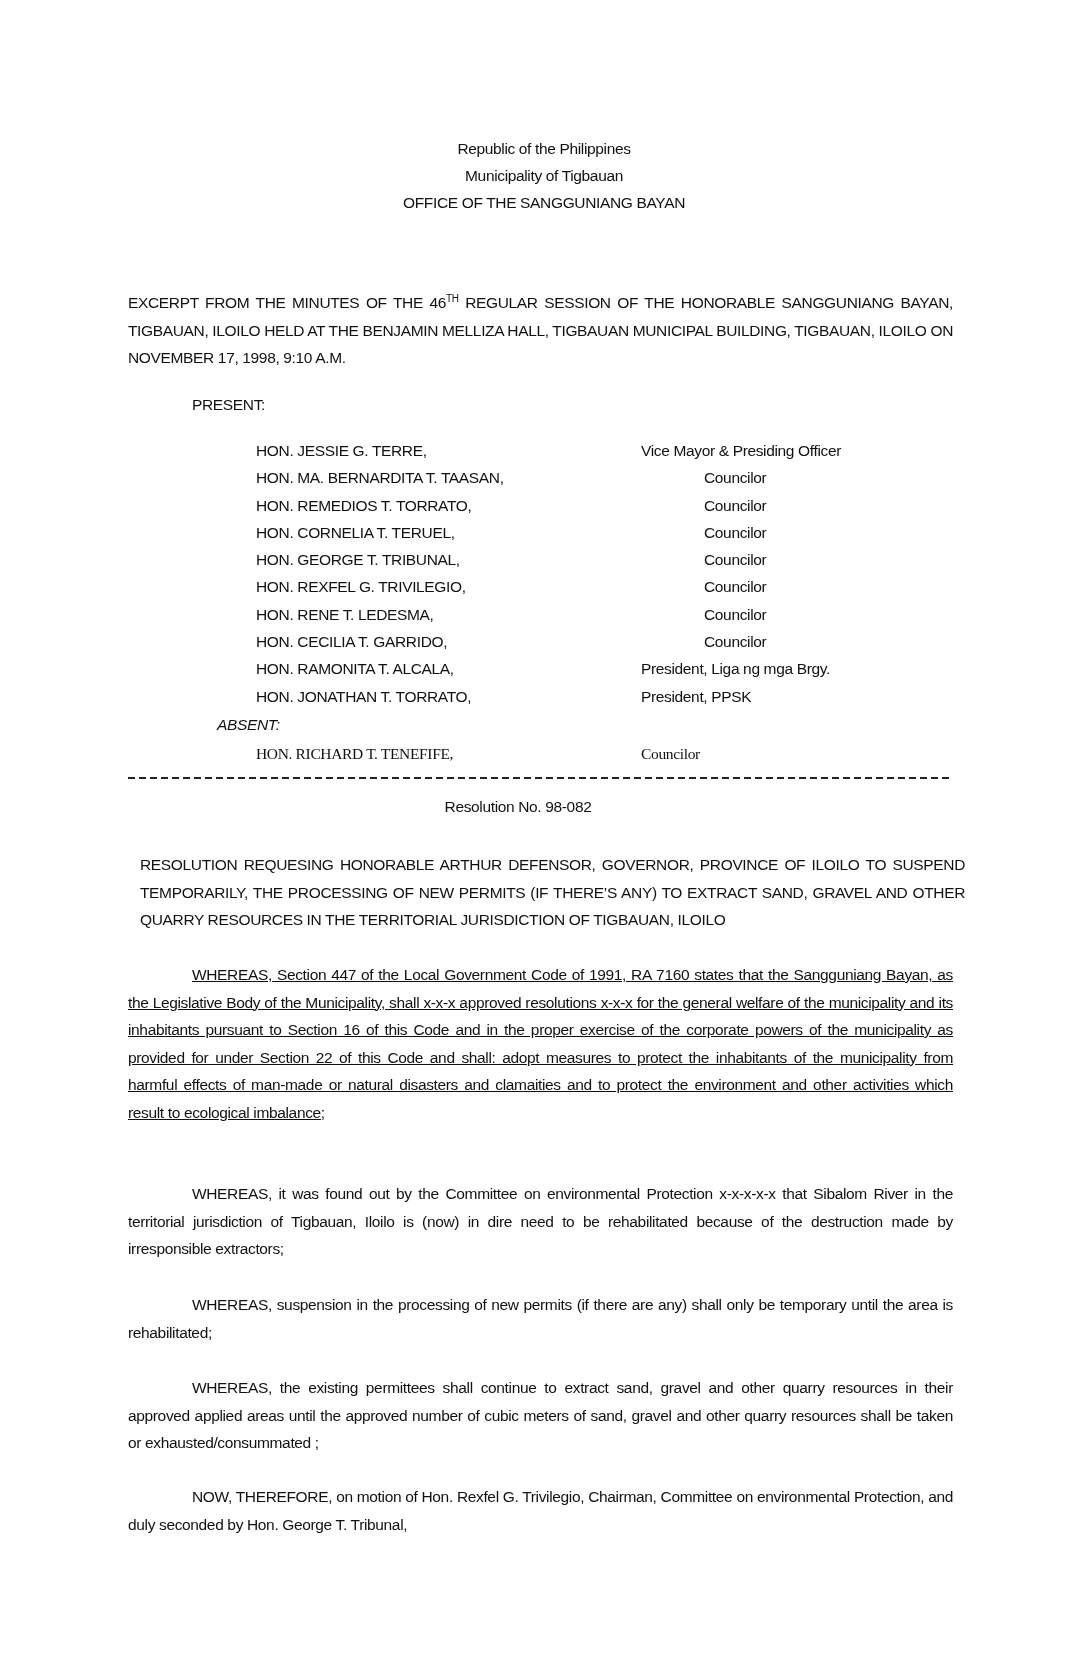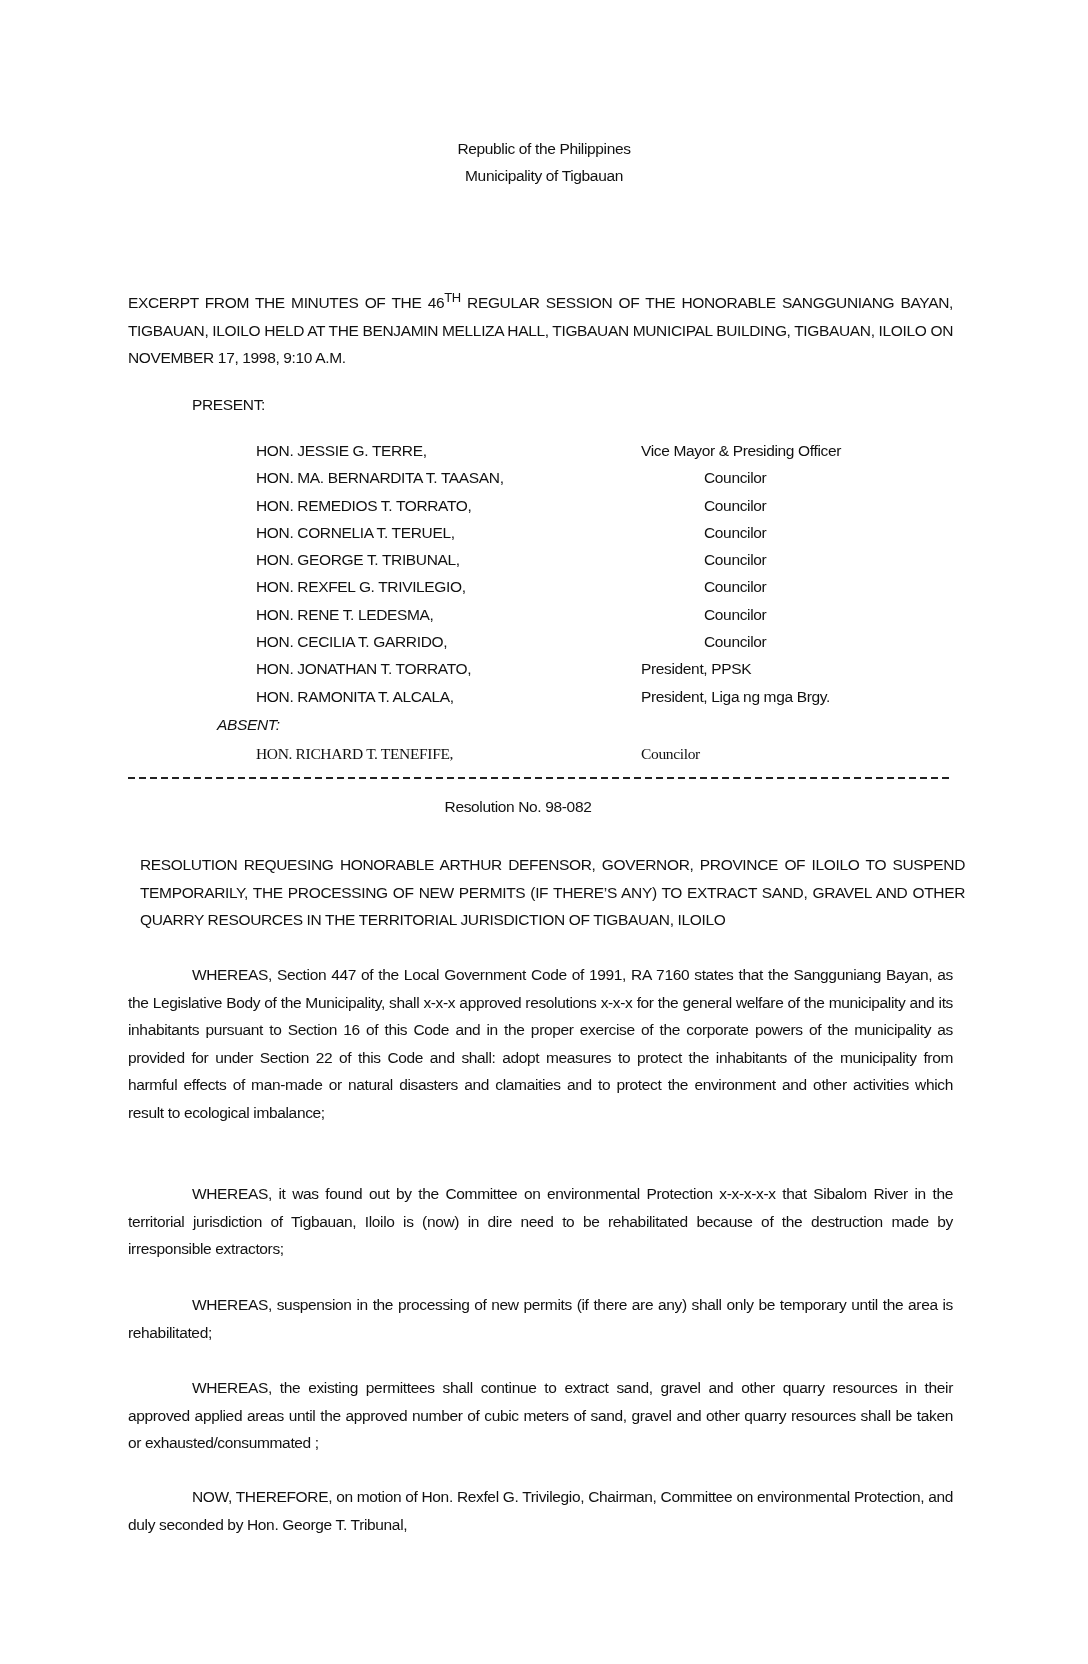--- a/index.html
+++ b/index.html
@@ -42,21 +42,21 @@
   .excerpt {
     position: absolute;
     left: 128px;
     top: 282px;
     width: 825px;
     text-align: justify;
     text-align-last: left;
     line-height: 27.5px;
   }
   .excerpt sup {
-    font-size: 13px;
+    font-size: 10px;
     line-height: 0;
     vertical-align: 6px;
   }
   .present-label {
     position: absolute;
     left: 192px;
     top: 385px;
   }
   .roster {
     position: absolute;
@@ -126,34 +126,35 @@
     left: 128px;
     width: 825px;
     text-align: justify;
     text-align-last: left;
     line-height: 27.5px;
   }
   .para .indent {
     display: inline-block;
     width: 64px;
   }
-  .p1 { top: 954px; }
+  .p1 { top: 954px; text-decoration: underline; }
   .p2 { top: 1173px; }
   .p3 { top: 1284px; }
   .p4 { top: 1367px; }
   .p5 { top: 1476px; }
 </style>
 </head>
 <body>
 
 <div class="page">
 
   <div class="header-block txt">
     <div>Republic of the Philippines</div>
     <div>Municipality of Tigbauan</div>
+    <div>OFFICE OF THE SANGGUNIANG BAYAN</div>
   </div>
 
   <div class="excerpt txt"><span>EXCERPT FROM THE MINUTES OF THE  46</span><sup>TH</sup><span> REGULAR SESSION OF THE HONORABLE SANGGUNIANG BAYAN, TIGBAUAN, ILOILO  HELD AT THE BENJAMIN MELLIZA HALL, TIGBAUAN MUNICIPAL BUILDING, TIGBAUAN, ILOILO ON NOVEMBER 17, 1998,    9:10 A.M.</span></div>
 
   <div class="present-label txt">PRESENT:</div>
 
   <div class="roster txt">
     <div class="roster-row">
       <span class="name">HON. JESSIE G. TERRE,</span>
       <span class="role">Vice Mayor &amp; Presiding Officer</span>
@@ -180,27 +181,27 @@
     </div>
     <div class="roster-row">
       <span class="name">HON. RENE T. LEDESMA,</span>
       <span class="role councilor">Councilor</span>
     </div>
     <div class="roster-row">
       <span class="name">HON. CECILIA T. GARRIDO,</span>
       <span class="role councilor">Councilor</span>
     </div>
     <div class="roster-row">
+      <span class="name">HON. RAMONITA T. ALCALA,</span>
+      <span class="role">President, Liga ng mga Brgy.</span>
+    </div>
+    <div class="roster-row">
       <span class="name">HON. JONATHAN T. TORRATO,</span>
       <span class="role">President, PPSK</span>
     </div>
-    <div class="roster-row">
-      <span class="name">HON. RAMONITA T. ALCALA,</span>
-      <span class="role">President, Liga ng mga Brgy.</span>
-    </div>
   </div>
 
   <div class="absent-label txt">ABSENT:</div>
 
   <div class="absent-roster roster txt" style="top:733px;">
     <div class="roster-row">
       <span class="name">HON. RICHARD T. TENEFIFE,</span>
       <span class="role">Councilor</span>
     </div>
   </div>

